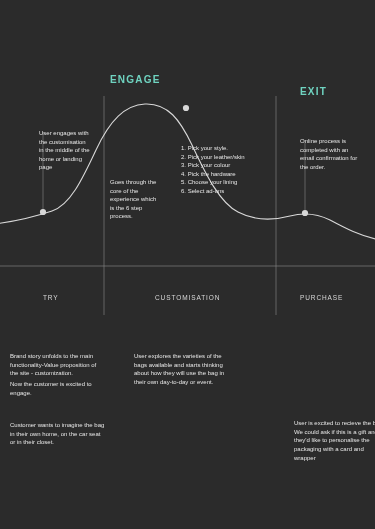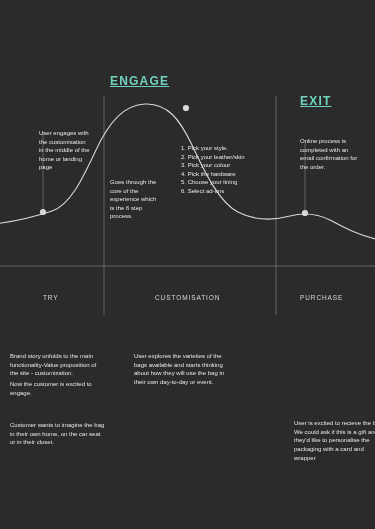--- a/index.html
+++ b/index.html
@@ -32,27 +32,26 @@
   .phase-label {
     position: absolute;
     font-size: 6.5px;
     letter-spacing: 0.9px;
     color: #d9d9d9;
     text-transform: uppercase;
     white-space: nowrap;
   }
   .stage-label {
     position: absolute;
-    font-size: 12px;
+    font-size: 10px;
     letter-spacing: 1.2px;
     color: #6fd3c0;
     text-transform: uppercase;
     white-space: nowrap;
     font-weight: bold;
-    text-decoration: underline;
   }
   .note {
     position: absolute;
     font-size: 6px;
     line-height: 1.42;
     color: #e6e6e6;
     white-space: pre-line;
   }
   .note-ol {
     position: absolute;
@@ -80,21 +79,21 @@
     <line x1="276" y1="96" x2="276" y2="315" stroke="#8b8b8b" stroke-width="0.6"></line>
     <path id="journey-path" d="M -5 224 C 25 220, 40 215, 52 211 C 70 205, 82 180, 96 150 C 110 120, 125 105, 145 104 C 168 103, 180 120, 192 145 C 206 175, 220 203, 238 212 C 255 221, 275 220, 290 216 C 305 212, 318 214, 330 220 C 345 228, 360 236, 380 240" fill="none" stroke="#d8d8d8" stroke-width="1.1"></path>
     <circle cx="43" cy="212" r="3.1" fill="#d8d8d8"></circle>
     <circle cx="186" cy="108" r="3.1" fill="#d8d8d8"></circle>
     <circle cx="305" cy="213" r="3.1" fill="#d8d8d8"></circle>
     <line x1="43" y1="132" x2="43" y2="209" stroke="#9a9a9a" stroke-width="0.5"></line>
     <line x1="305" y1="140" x2="305" y2="210" stroke="#9a9a9a" stroke-width="0.5"></line>
   </svg>
 
   <div class="stage-label" style="left:110px; top:74px;">ENGAGE</div>
-  <div class="stage-label" style="left:300px; top:94px;">EXIT</div>
+  <div class="stage-label" style="left:300px; top:86px;">EXIT</div>
 
   <div class="note" style="left:39px; top:129px; width:62px;">User engages with
 the customisation
 in the middle of the
 home or landing
 page</div>
   <div class="note" style="left:110px; top:178px; width:60px;">Goes through the
 core of the
 experience which
 is the 6 step

